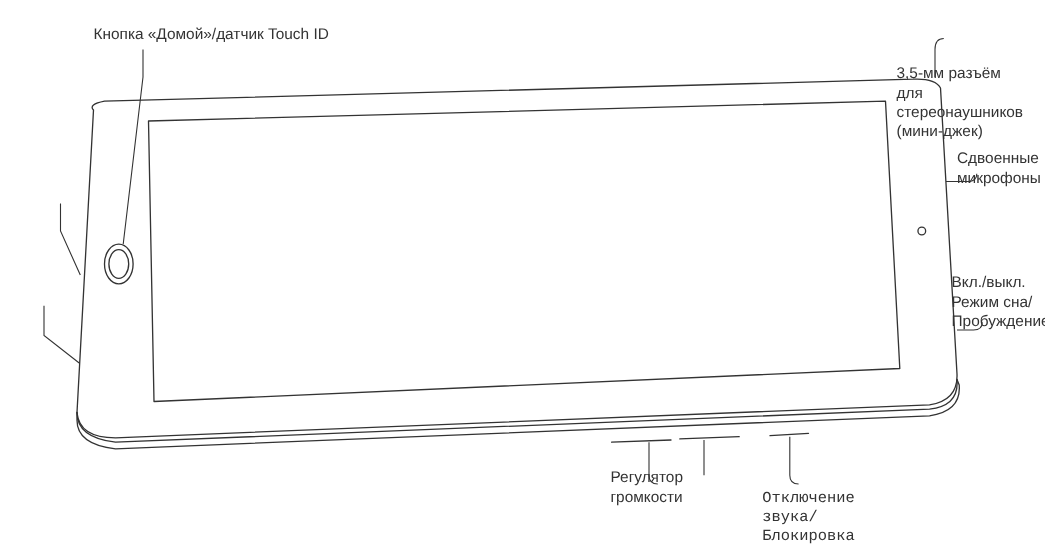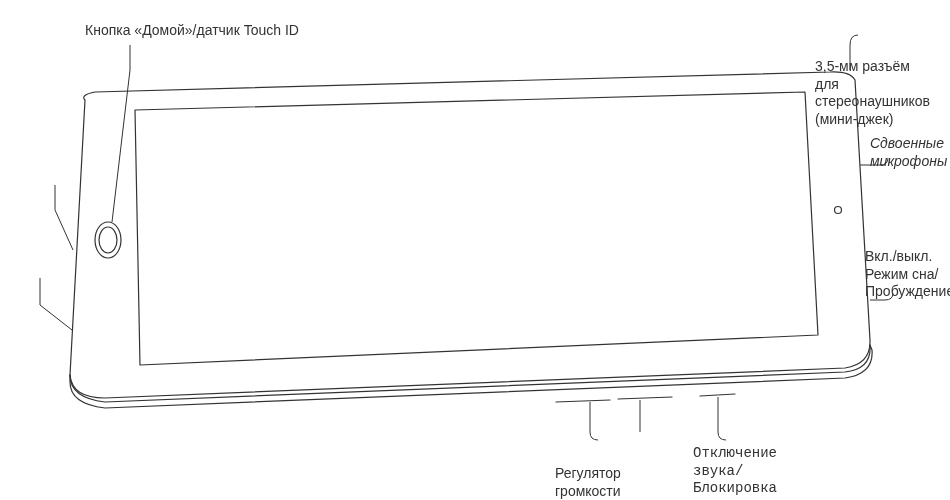--- a/index.html
+++ b/index.html
@@ -75,26 +75,26 @@
 <div class="label left" style="right:905px;top:150px;width:200px;">Разъём
 Lightning</div>
 
 <div class="label left" style="right:918px;top:242px;width:200px;">Встроенный
 динамик</div>
 
 <div class="label right" style="left:815px;top:14px;margin-top:44px;">3,5-мм разъём для
 стереонаушников
 (мини-джек)</div>
 
-<div class="label right" style="left:870px;top:135px;font-style:italic;">Сдвоенные
+<div class="label right" style="left:870px;top:135px;">Сдвоенные
 микрофоны</div>
 
 <div class="label right" style="left:865px;top:248px;">Вкл./выкл.
 Режим сна/
 Пробуждение</div>
 
-<div class="label" style="left:555px;top:465px;">Регулятор
+<div class="label" style="left:555px;top:425px;">Регулятор
 громкости</div>
 
 <div class="label" style="left:693px;top:445px;font-family:Liberation Mono, monospace;">Отключение звука/
 Блокировка поворота экрана</div>
 
 </div>
 
 </body></html>

